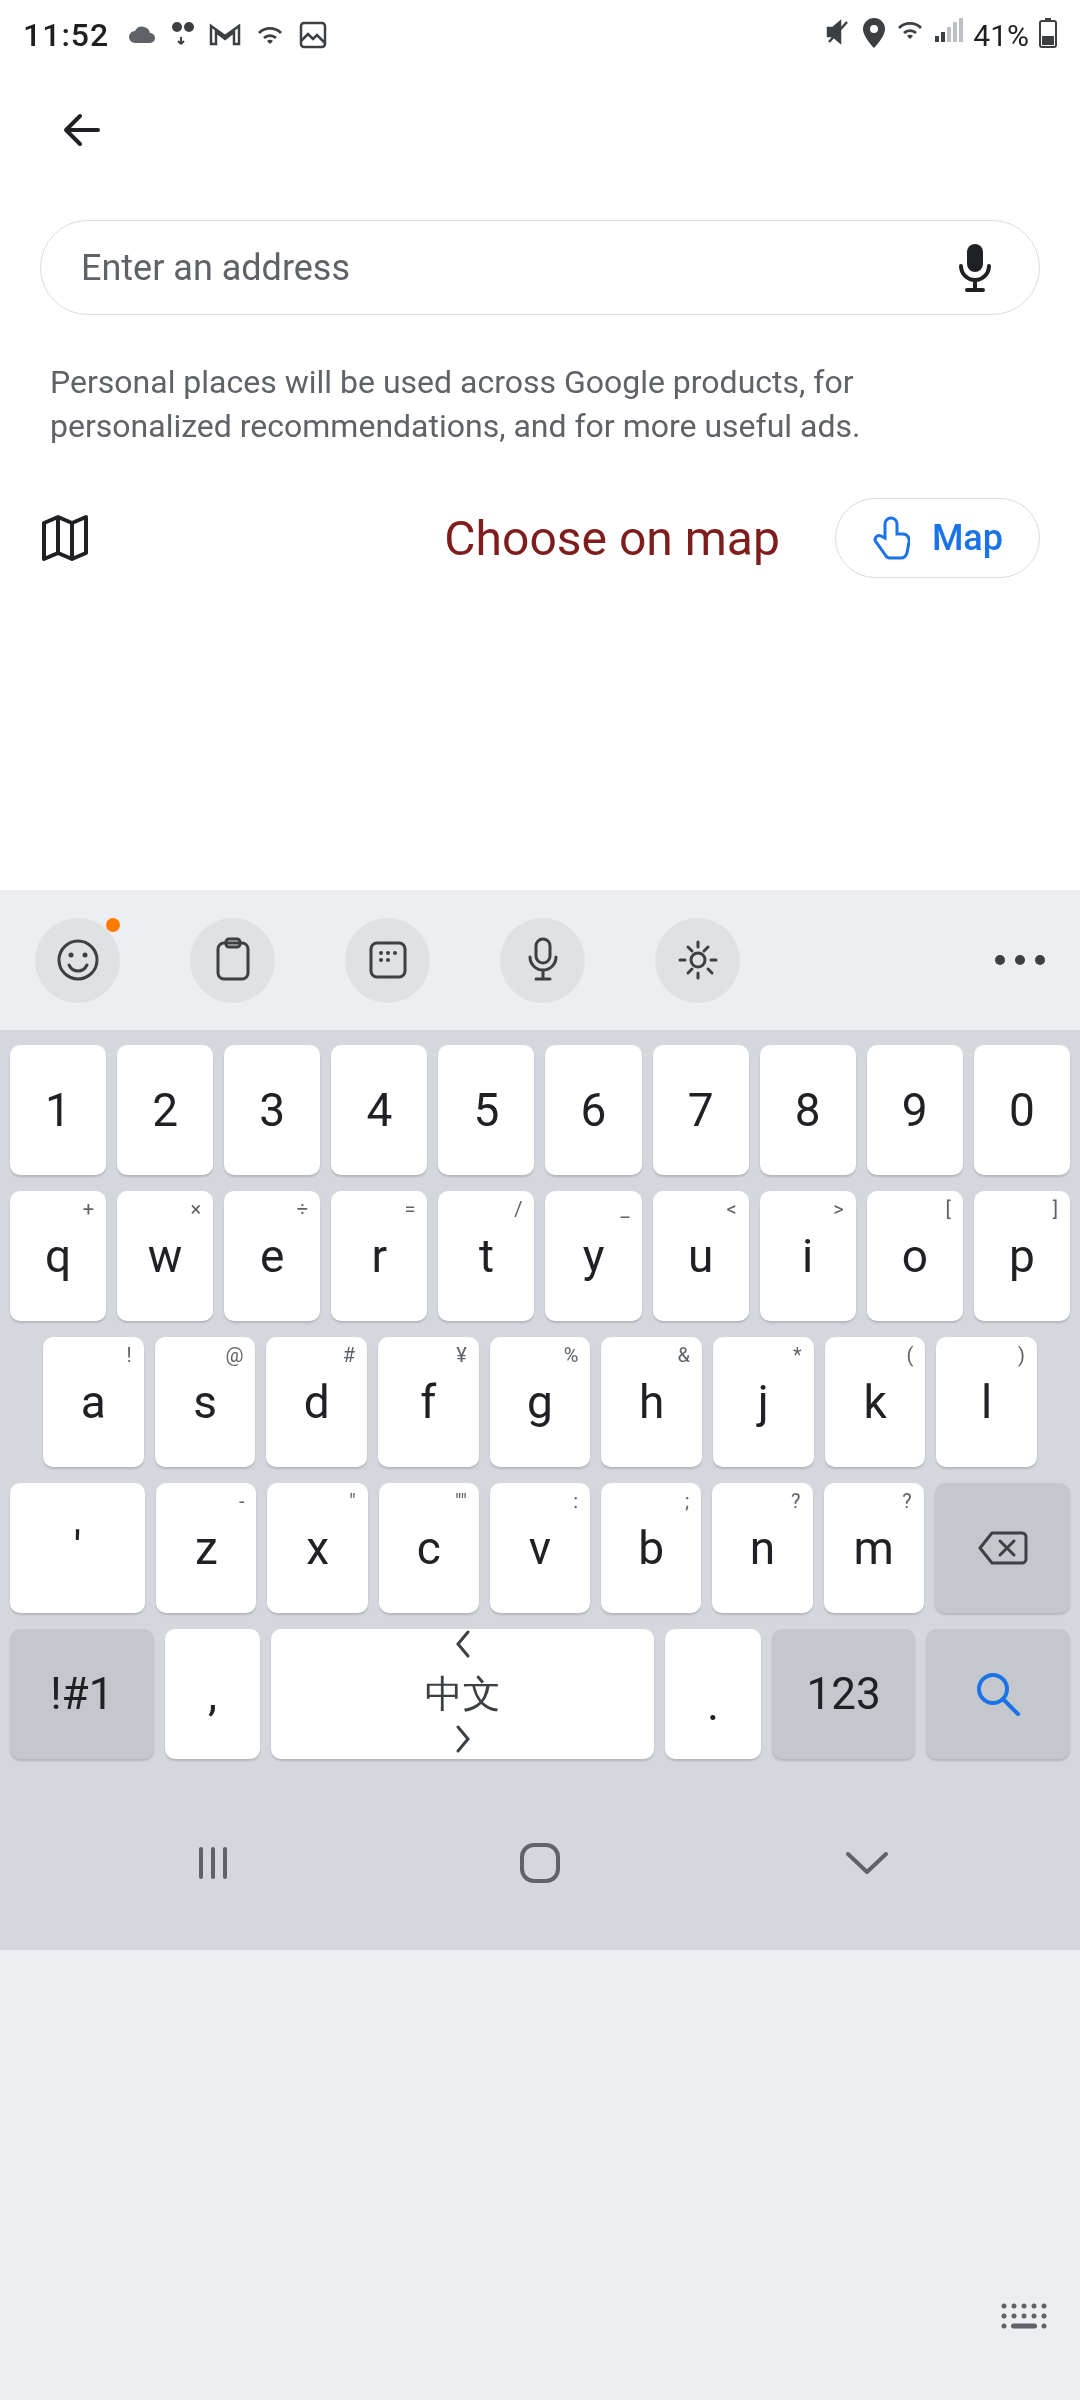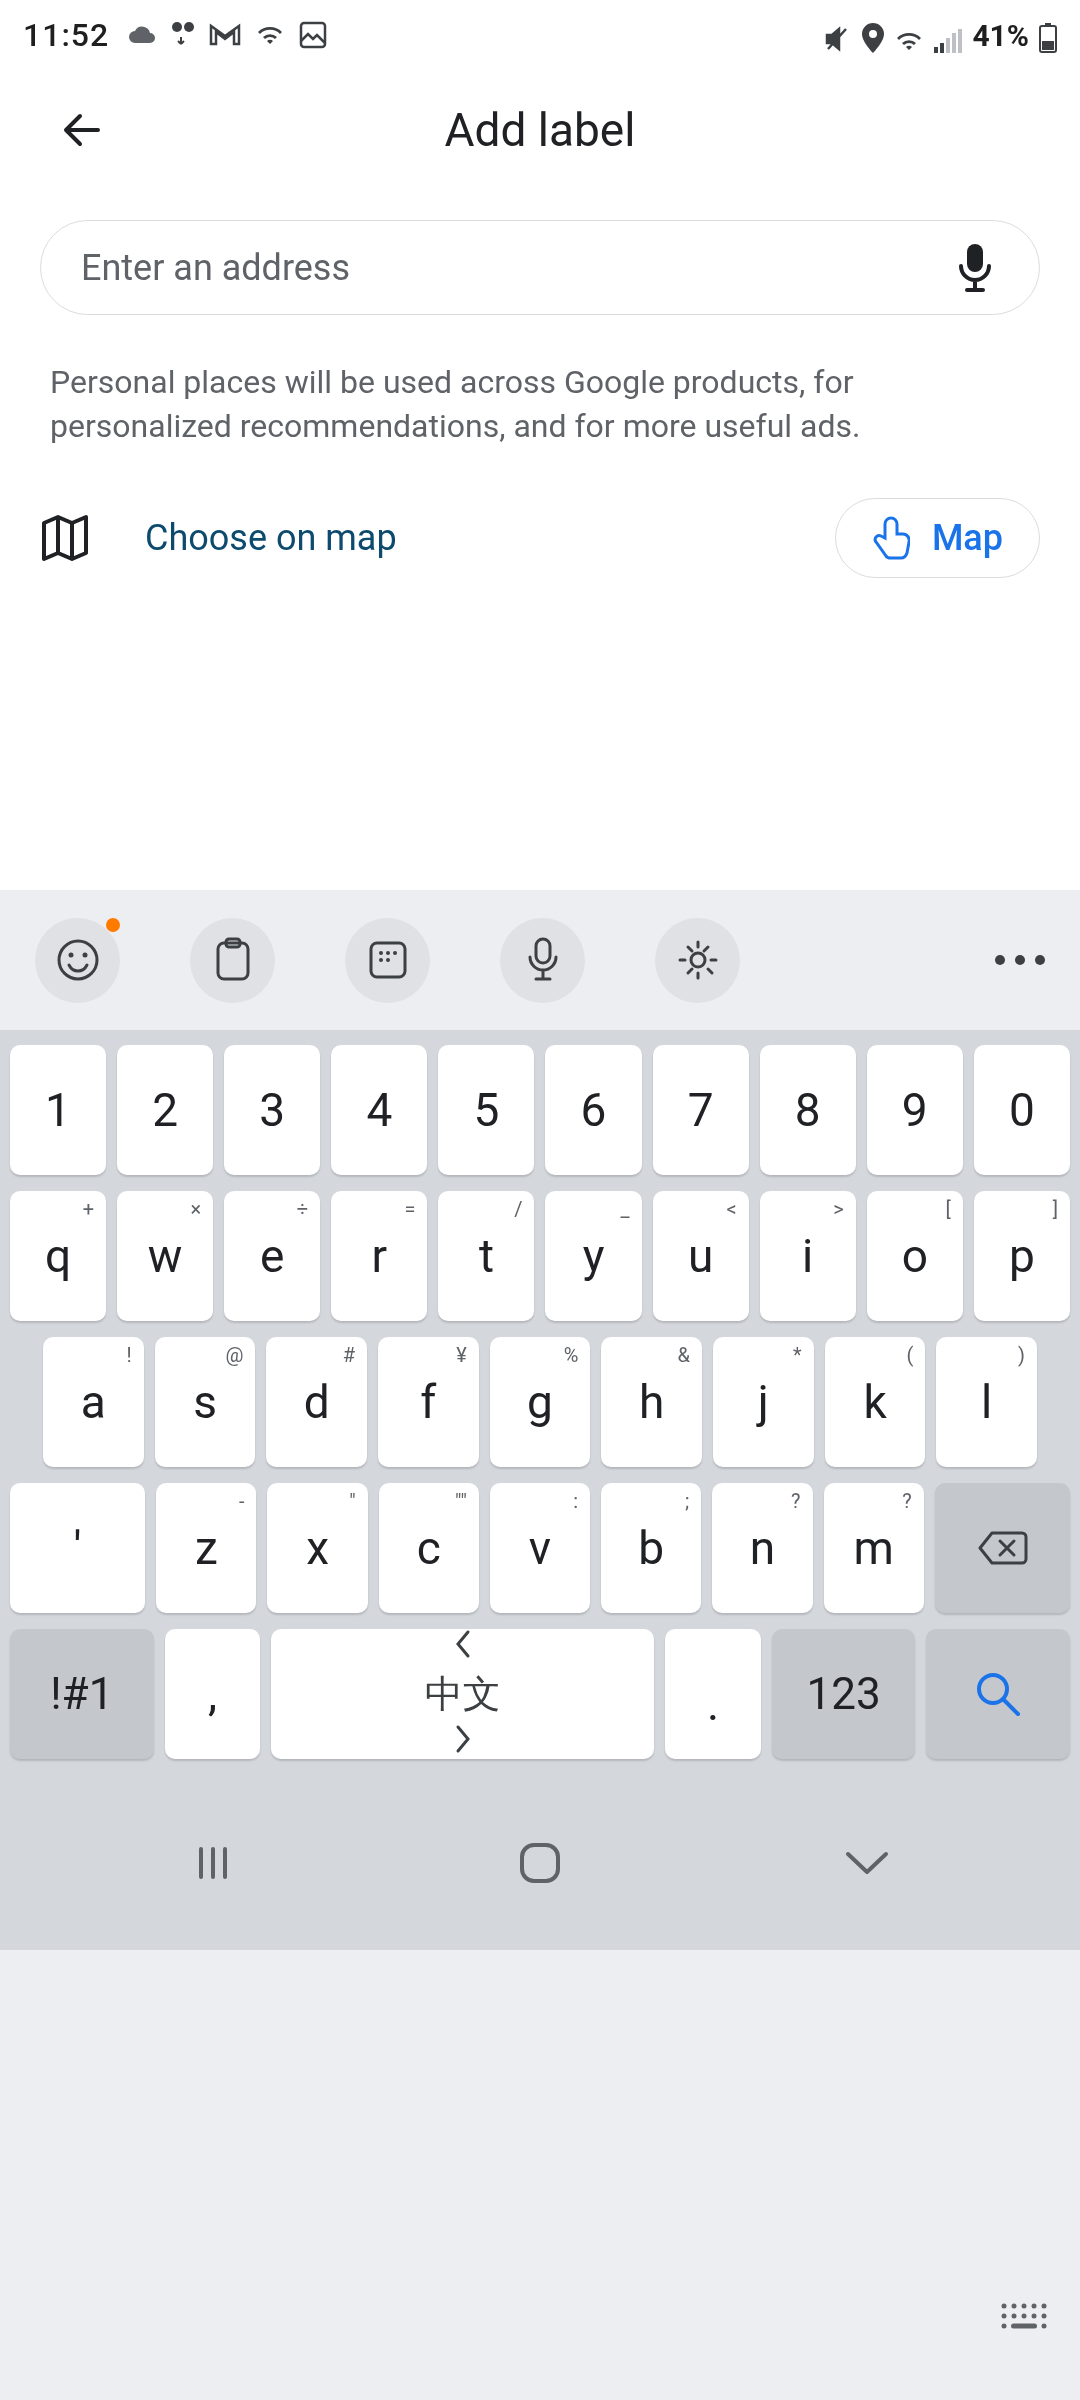--- a/index.html
+++ b/index.html
@@ -1,38 +1,38 @@
 <!DOCTYPE html>
 <html><head>
 <meta charset="utf-8">
 <style>
   * { margin: 0; padding: 0; box-sizing: border-box; font-family: Roboto, "Helvetica Neue", Arial, sans-serif; }
   body { width: 1080px; height: 2400px; background: #ffffff; position: relative; overflow: hidden; }
   
   .status-bar { height: 70px; display: flex; align-items: center; justify-content: space-between; padding: 0 23px; font-size: 32px; color: #1f1f1f; }
   .status-left { display: flex; align-items: center; gap: 14px; }
-  .status-right { display: flex; align-items: flex-end; gap: 10px; font-weight: bold; }
+  .status-right { display: flex; align-items: flex-start; gap: 10px; }
   .sb-time { font-weight: 500; letter-spacing: 1px; }
   .sb-ico { display: inline-flex; align-items: center; justify-content: center; }
   
   .header { height: 120px; display: flex; align-items: center; padding: 0 40px; }
   .back-btn { width: 84px; height: 84px; display: flex; align-items: center; justify-content: center; }
   .title { flex: 1; text-align: center; font-size: 46px; color: #202124; margin-right: 84px; }
   
   .search-wrap { padding: 30px 40px 0 40px; }
   .search-box { height: 95px; border: 1px solid #dadce0; border-radius: 48px; display: flex; align-items: center; padding: 0 40px; gap: 20px; }
   .search-input { flex: 1; border: none; outline: none; font-size: 36px; color: #5f6368; background: transparent; }
   .search-input::placeholder { color: #5f6368; }
   .mic-btn { width: 48px; height: 48px; display: flex; align-items: center; justify-content: center; }
   
   .info-text { padding: 45px 50px 0 50px; font-size: 32px; line-height: 1.38; color: #5f6368; }
   
   .map-row { display: flex; align-items: center; padding: 50px 40px 0 40px; gap: 55px; }
   .map-ico { width: 50px; height: 50px; display: flex; align-items: center; justify-content: center; }
-  .map-label { font-size: 36px; color: #0c4a6e; flex: 1; }
+  .map-label { font-size: 48px; color: #7f1d1d; flex: 1; text-align: right; }
   .map-pill { height: 80px; border: 1px solid #dadce0; border-radius: 40px; display: flex; align-items: center; gap: 22px; padding: 0 36px; color: #1a73e8; font-size: 36px; font-weight: 500; text-align: right; }
   
   .keyboard { position: absolute; left: 0; right: 0; bottom: 0; height: 1510px; background: #eceef1; }
   .kb-toolbar { height: 140px; display: flex; align-items: center; padding: 0 35px; gap: 70px; }
   .kb-tool { width: 85px; height: 85px; border-radius: 50%; background: #dfe1e4; display: flex; align-items: center; justify-content: center; position: relative; }
   .tool-dot { position: absolute; top: 0; right: 0; width: 14px; height: 14px; border-radius: 50%; background: #ff7b00; }
   .kb-more { margin-left: auto; display: flex; gap: 10px; }
   .kb-more-dot { width: 10px; height: 10px; border-radius: 50%; background: #3c4043; }
   .kb-keys { background: #d4d7dc; padding: 15px 10px 0 10px; }
   .kb-row { display: flex; gap: 11px; margin-bottom: 16px; }
@@ -124,21 +124,20 @@
     </span>
   </div>
 </div>
 
 <div class="header">
   <div class="back-btn">
     <svg width="52" height="52" viewBox="0 0 52 52">
         <path d="M42 26H10m0 0l14-14M10 26l14 14" stroke="#202124" stroke-width="4" fill="none" stroke-linecap="round" stroke-linejoin="round"></path>
       </svg>
   </div>
-  <div class="title">Add label</div>
 </div>
 
 <div class="search-wrap">
   <div class="search-box">
     <input class="search-input" placeholder="Enter an address" style="">
     <div class="mic-btn">
       <svg width="40" height="52" viewBox="0 0 40 52">
           <rect x="12" y="2" width="16" height="28" rx="8" fill="#202124"></rect>
           <path d="M6 24a14 14 0 0028 0M20 38v10m-8 0h16" stroke="#202124" stroke-width="4" fill="none" stroke-linecap="round"></path>
         </svg>

